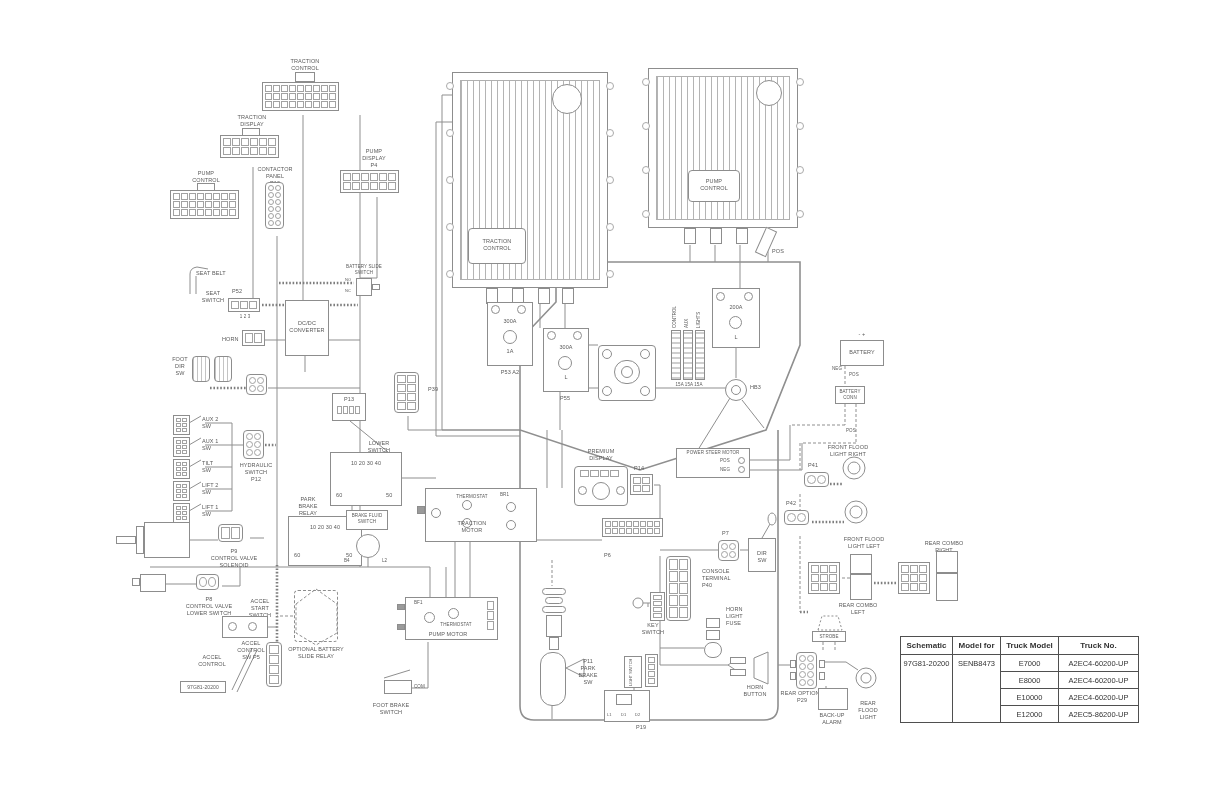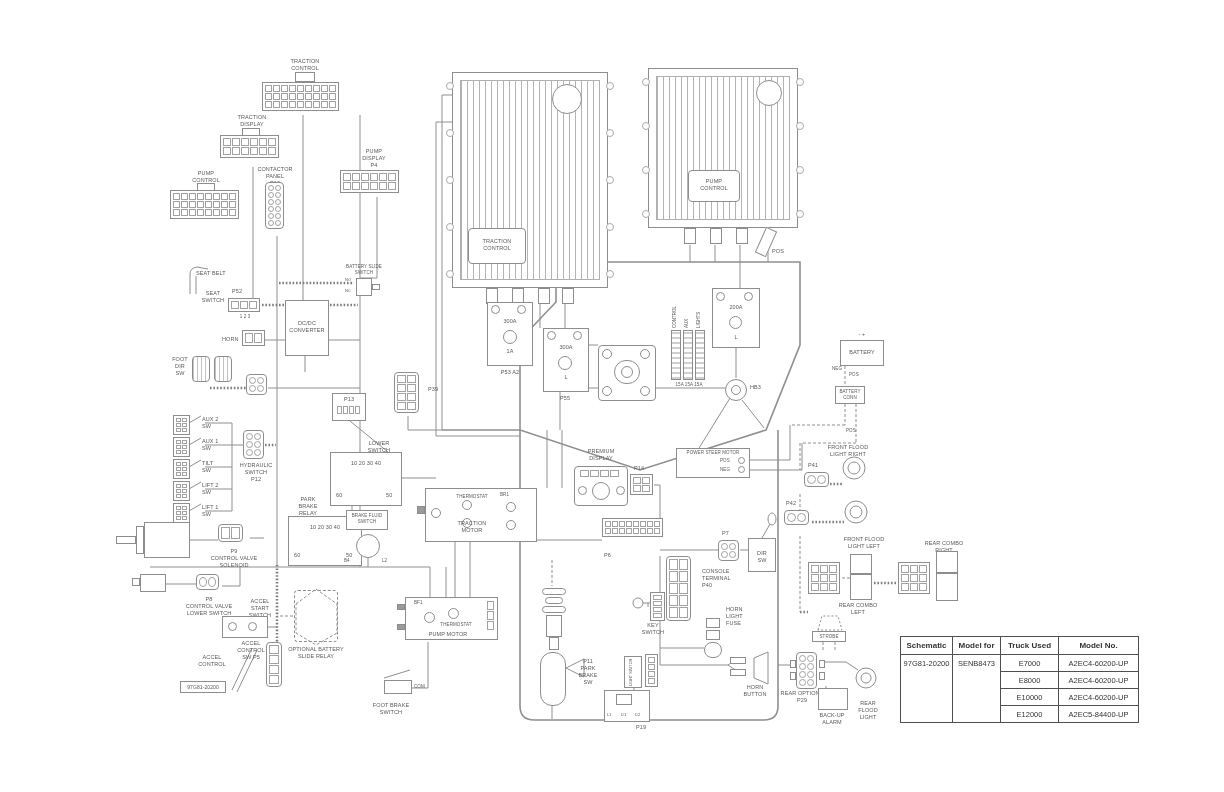--- a/index.html
+++ b/index.html
@@ -785,40 +785,40 @@
   <colgroup>
         <col style="width:52px">
         <col style="width:48px">
         <col style="width:58px">
         <col style="width:80px">
       </colgroup>
   <tbody>
         <tr>
     <th>Schematic</th>
     <th>Model for</th>
-    <th>Truck Used</th>
-    <th>Model No.</th>
+    <th>Truck Model</th>
+    <th>Truck No.</th>
   </tr>
   <tr>
     <td class="m" rowspan="4">97G81-20200</td>
     <td class="m" rowspan="4">SENB8473</td>
     <td>E7000</td>
     <td>A2EC4-60200-UP</td>
   </tr>
   <tr>
     <td>E8000</td>
     <td>A2EC4-60200-UP</td>
   </tr>
   <tr>
     <td>E10000</td>
     <td>A2EC4-60200-UP</td>
   </tr>
   <tr>
     <td>E12000</td>
-    <td>A2EC5-84400-UP</td>
+    <td>A2EC5-86200-UP</td>
   </tr>
 </tbody>
     </table>
 
 <svg class="wires" width="1224" height="792">
   <path d="M296 604 L316 589 L337 604 V633 L316 645 L296 633 Z" stroke="#8f8f8f" fill="none" stroke-width="1" stroke-dasharray="3 2"></path>
 </svg>
 
 </div>
 

